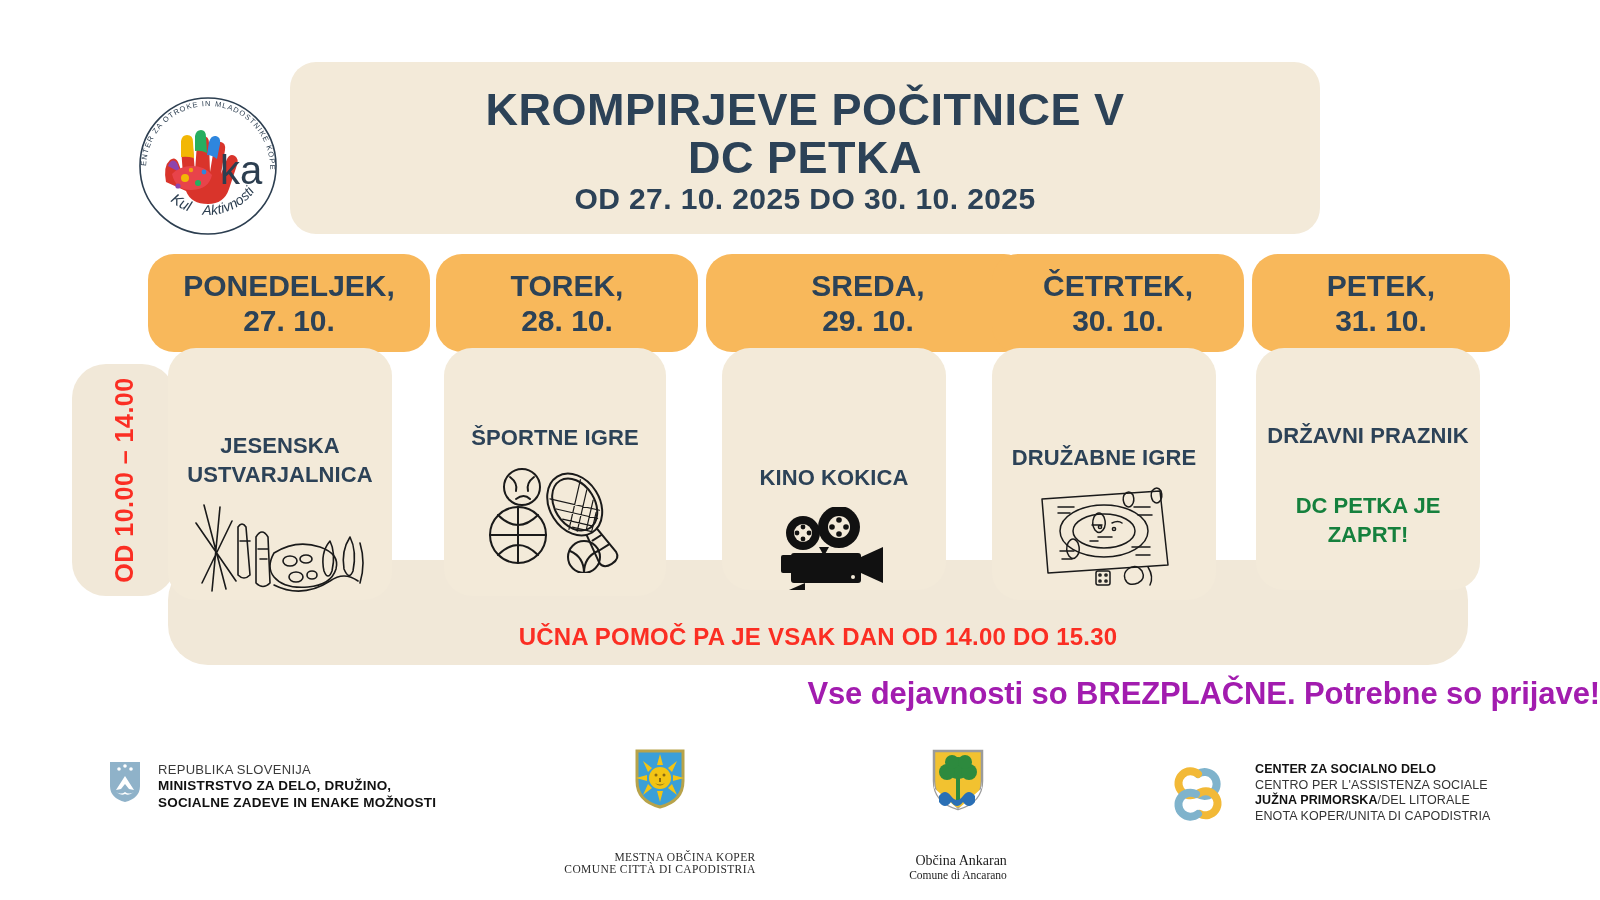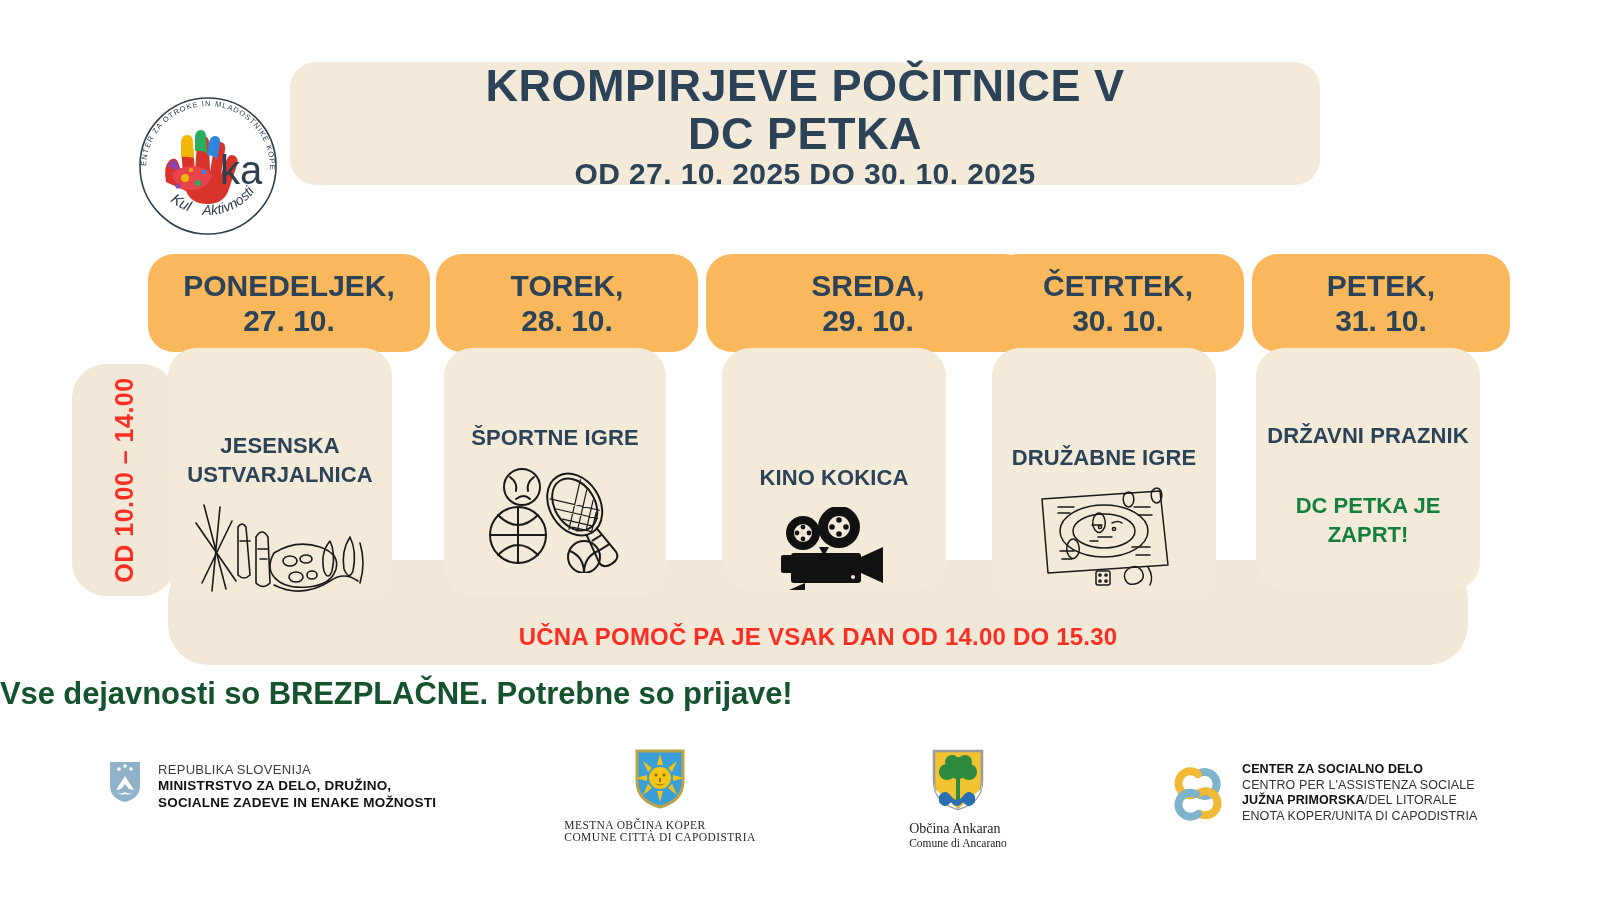--- a/index.html
+++ b/index.html
@@ -13,21 +13,21 @@
 
   
   .logo-mark {
     position: absolute; left: 128px; top: 86px;
     width: 160px; height: 160px;
   }
   .logo-mark svg { width: 160px; height: 160px; display: block; }
 
   .title-card {
     position: absolute; left: 290px; top: 62px;
-    width: 1030px; height: 123px;
+    width: 1030px; height: 172px;
     background: #f3ead9;
     border-radius: 26px;
     display: flex; flex-direction: column;
     align-items: center; justify-content: center;
     padding-top: 6px;
   }
   .title-main {
     font-size: 45px; font-weight: 800; letter-spacing: .5px;
     color: #2c4257; line-height: 1.06; text-align: center;
     font-stretch: condensed;
@@ -95,32 +95,32 @@
   .card .cnote {
     color: #15803d; font-weight: 700; font-size: 22px;
     text-align: center; line-height: 1.35; padding: 0 8px;
   }
   .card .icon { display: flex; align-items: center; justify-content: center; }
   .card .icon svg { display: block; }
 
   
   .free-line {
     position: absolute; left: 0; top: 676px; width: 1600px;
-    text-align: left;
-    color: #14532d; font-weight: 800; font-size: 31px;
+    text-align: right;
+    color: #a21caf; font-weight: 800; font-size: 31px;
     letter-spacing: -.1px;
   }
 
   
   .footer { position: absolute; left: 0; top: 748px; width: 1600px; height: 110px; }
   .flogo { position: absolute; display: flex; align-items: flex-start; }
   .f-text { line-height: 1.25; }
   .f-rs-l1 { font-size: 13px; color: #3b3b3b; letter-spacing: .3px; }
   .f-rs-l2 { font-size: 13.5px; color: #111; font-weight: 700; letter-spacing: .2px; }
-  .f-center { text-align: left; }
+  .f-center { text-align: right; gap: 32px; }
   .f-kp-l1 { font-size: 11.5px; color: #2b2b2b; font-family: "Liberation Serif", serif; letter-spacing: .4px; }
   .f-kp-l2 { font-size: 11.5px; color: #2b2b2b; font-family: "Liberation Serif", serif; letter-spacing: .4px; }
   .f-ank-l1 { font-size: 14px; color: #1d1d1d; font-family: "Liberation Serif", serif; }
   .f-ank-l2 { font-size: 11.5px; color: #1d1d1d; font-family: "Liberation Serif", serif; }
   .f-csd-b { font-size: 12.5px; color: #111; font-weight: 700; letter-spacing: .1px; }
   .f-csd-n { font-size: 12.5px; color: #333; letter-spacing: .1px; }
   .f-csd-n b { font-weight: 700; color: #111; }
 </style>
 </head>
 <body>
@@ -379,21 +379,21 @@
 
     <div class="flogo" style="left:1168px;top:10px">
       <span>
         <svg width="62" height="72" viewBox="0 0 62 72" fill="none" stroke-width="8" stroke-linecap="round">
           <path d="M30 16 a12 12 0 1 1 0 20" stroke="#7fb3cc"></path>
           <path d="M30 16 a12 12 0 1 0 -2 20" stroke="#f2b937"></path>
           <path d="M30 36 a12 12 0 1 1 2 20" stroke="#f2b937"></path>
           <path d="M30 56 a12 12 0 1 1 -2 -20" stroke="#7fb3cc"></path>
         </svg>
       </span>
-      <span class="f-text" style="margin-left:12px;margin-top:4px">
+      <span class="f-text" style="margin-left:25px;margin-top:4px">
         <div class="f-csd-b">CENTER ZA SOCIALNO DELO</div>
         <div class="f-csd-n">CENTRO PER L'ASSISTENZA SOCIALE</div>
         <div class="f-csd-n"><b>JUŽNA PRIMORSKA</b><span>/DEL LITORALE</span></div>
         <div class="f-csd-n">ENOTA KOPER/UNITA DI CAPODISTRIA</div>
       </span>
     </div>
 
   </div>
 
 </div>

